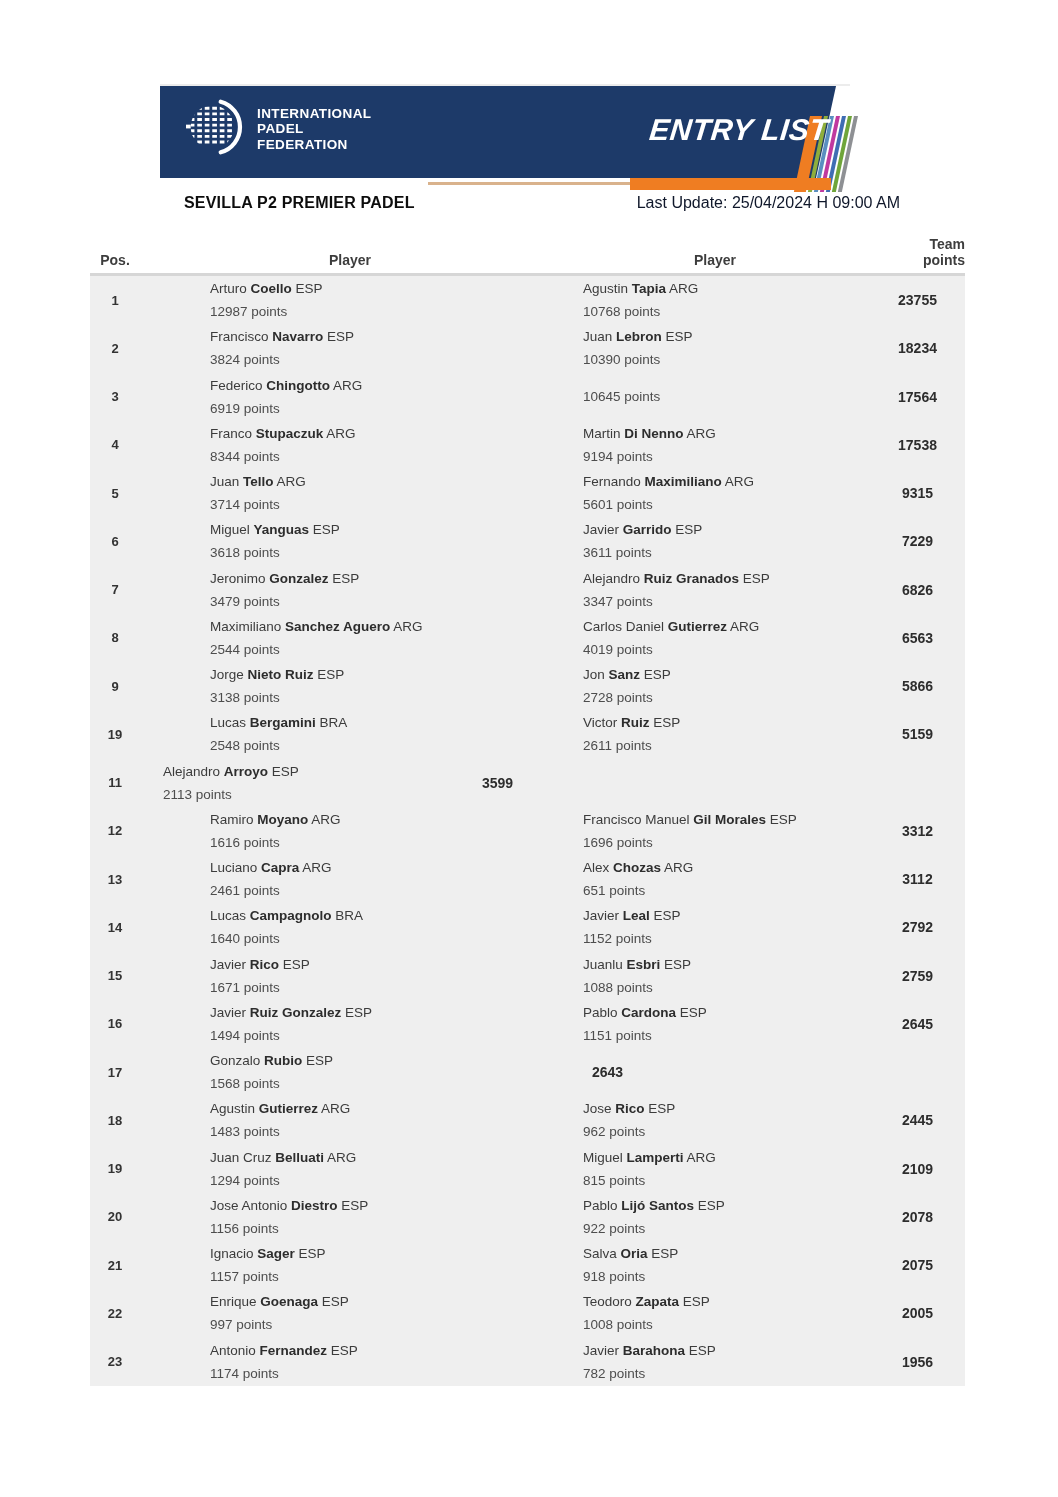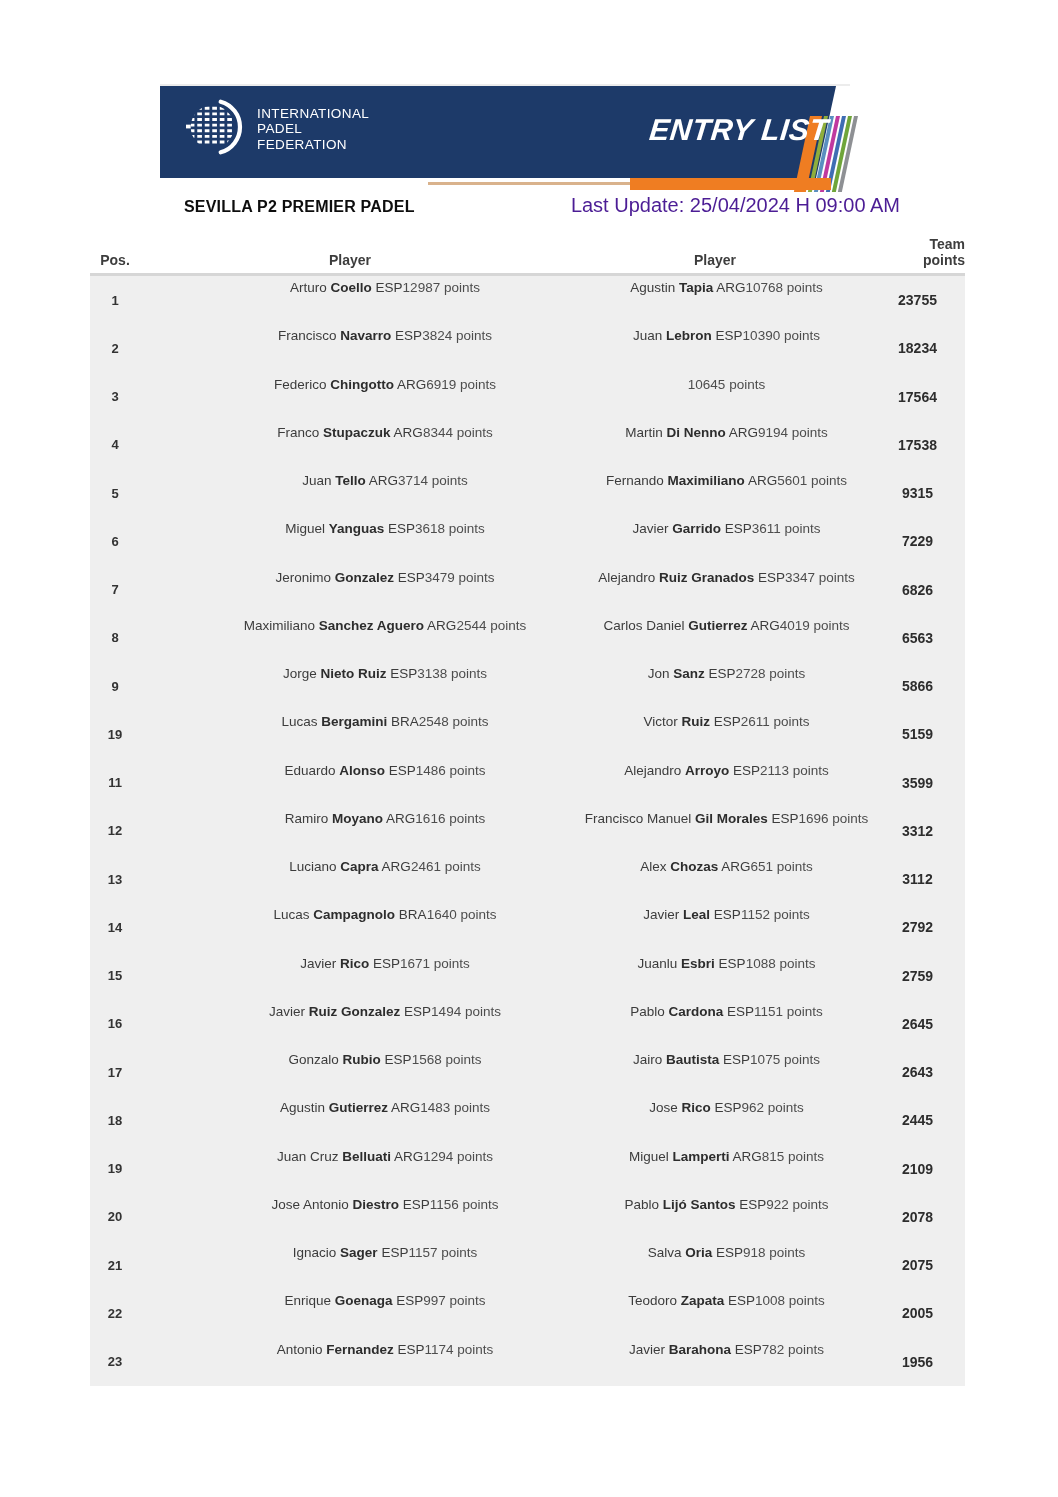--- a/index.html
+++ b/index.html
@@ -9,53 +9,53 @@
   }
   
   .banner{position:absolute;left:160px;top:86px;width:696px;height:108px;}
   .banner-topline{position:absolute;left:0;top:-2px;width:690px;height:2px;background:#ececec;}
   .banner-navy{
     position:absolute;left:0;top:0;width:676px;height:92px;
     background:var(--navy,#1d3a69);
     clip-path:polygon(0 0,100% 0,calc(100% - 20px) 100%,0 100%);
   }
   .logo{position:absolute;left:26px;top:11px;display:flex;align-items:center;gap:11px;z-index:2;}
-  .logo-text{color:#fff;font-weight:normal;font-size:13.5px;line-height:15.5px;letter-spacing:.4px;}
+  .logo-text{color:#fff;font-weight:bold;font-size:13.5px;line-height:15.5px;letter-spacing:.4px;}
   .entry-list{
     position:absolute;left:486px;top:27px;width:186px;text-align:center;color:#fff;
     font-size:30px;font-weight:800;font-style:italic;letter-spacing:.5px;
     transform:skewX(-6deg);z-index:2;white-space:nowrap;
   }
   .stripes{
     position:absolute;left:650px;top:30px;height:76px;display:flex;gap:2px;
     transform:skewX(-12deg);transform-origin:top left;
   }
   .stripe{height:100%;width:4px;}
   .stripe.wide{width:12px;}
   .orange-bar{position:absolute;left:470px;top:92px;width:201px;height:12px;background:var(--orange,#ef7d22);}
   .tan-line{position:absolute;left:268px;top:96px;width:202px;height:3px;background:var(--tan,#d9b28c);}
   
   .title-row{position:absolute;left:140px;top:194px;width:716px;display:flex;justify-content:space-between;align-items:baseline;margin-left:44px;}
   .event-title{font-size:16px;font-weight:bold;color:#0d0d0d;letter-spacing:.2px;}
-  .last-update{font-size:20px;color:#4c1d95;}
+  .last-update{font-size:16px;color:#0f172a;}
   
   .entry-table{position:absolute;left:90px;top:236px;width:875px;}
   .entry-table *{box-sizing:border-box;}
   .thead{
     display:flex;align-items:flex-end;min-height:40px;padding-bottom:5px;
     border-bottom:3px solid #d6d6d6;font-weight:bold;font-size:14px;color:#3d3d3d;
   }
   .h-pos{width:50px;text-align:center;}
   .h-p1{width:420px;text-align:center;}
   .h-p2{width:310px;text-align:center;}
   .h-team{width:95px;text-align:right;line-height:16px;}
   .tbody{background:#efefef;}
   .trow{display:flex;height:48.26px;}
   .c-pos{width:50px;display:flex;align-items:center;justify-content:center;font-weight:bold;font-size:13px;color:#333;}
-  .c-p{display:flex;flex-direction:row;justify-content:center;font-size:13.5px;line-height:23px;color:#3c3c3c;}
+  .c-p{display:flex;flex-direction:column;justify-content:center;font-size:13.5px;line-height:23px;color:#3c3c3c;}
   .c-p1{width:420px;padding-left:70px;}
   .c-p2{width:310px;padding-left:23px;}
   .c-team{width:95px;display:flex;align-items:center;justify-content:center;font-weight:bold;font-size:14px;color:#2d2d2d;}
   .points-line{color:#4d4d4d;}
   .bold{font-weight:bold;color:#2d2d2d;}
 </style>
 </head>
 <body>
 
 <div class="banner">
@@ -246,24 +246,20 @@
     </div>
     <div class="c-p c-p2">
       <div><span>Victor</span> <span class="bold">Ruiz</span> <span>ESP</span></div>
       <div class="points-line"><span>2611</span> <span>points</span></div>
     </div>
     <div class="c-team">5159</div>
   </div>
 
   <div class="trow">
     <div class="c-pos">11</div>
-    <div class="c-p c-p1">
-      <div><span>Eduardo</span> <span class="bold">Alonso</span> <span>ESP</span></div>
-      <div class="points-line"><span>1486</span> <span>points</span></div>
-    </div>
     <div class="c-p c-p2">
       <div><span>Alejandro</span> <span class="bold">Arroyo</span> <span>ESP</span></div>
       <div class="points-line"><span>2113</span> <span>points</span></div>
     </div>
     <div class="c-team">3599</div>
   </div>
 
   <div class="trow">
     <div class="c-pos">12</div>
     <div class="c-p c-p1">
@@ -328,24 +324,20 @@
     </div>
     <div class="c-team">2645</div>
   </div>
 
   <div class="trow">
     <div class="c-pos">17</div>
     <div class="c-p c-p1">
       <div><span>Gonzalo</span> <span class="bold">Rubio</span> <span>ESP</span></div>
       <div class="points-line"><span>1568</span> <span>points</span></div>
     </div>
-    <div class="c-p c-p2">
-      <div><span>Jairo</span> <span class="bold">Bautista</span> <span>ESP</span></div>
-      <div class="points-line"><span>1075</span> <span>points</span></div>
-    </div>
     <div class="c-team">2643</div>
   </div>
 
   <div class="trow">
     <div class="c-pos">18</div>
     <div class="c-p c-p1">
       <div><span>Agustin</span> <span class="bold">Gutierrez</span> <span>ARG</span></div>
       <div class="points-line"><span>1483</span> <span>points</span></div>
     </div>
     <div class="c-p c-p2">

